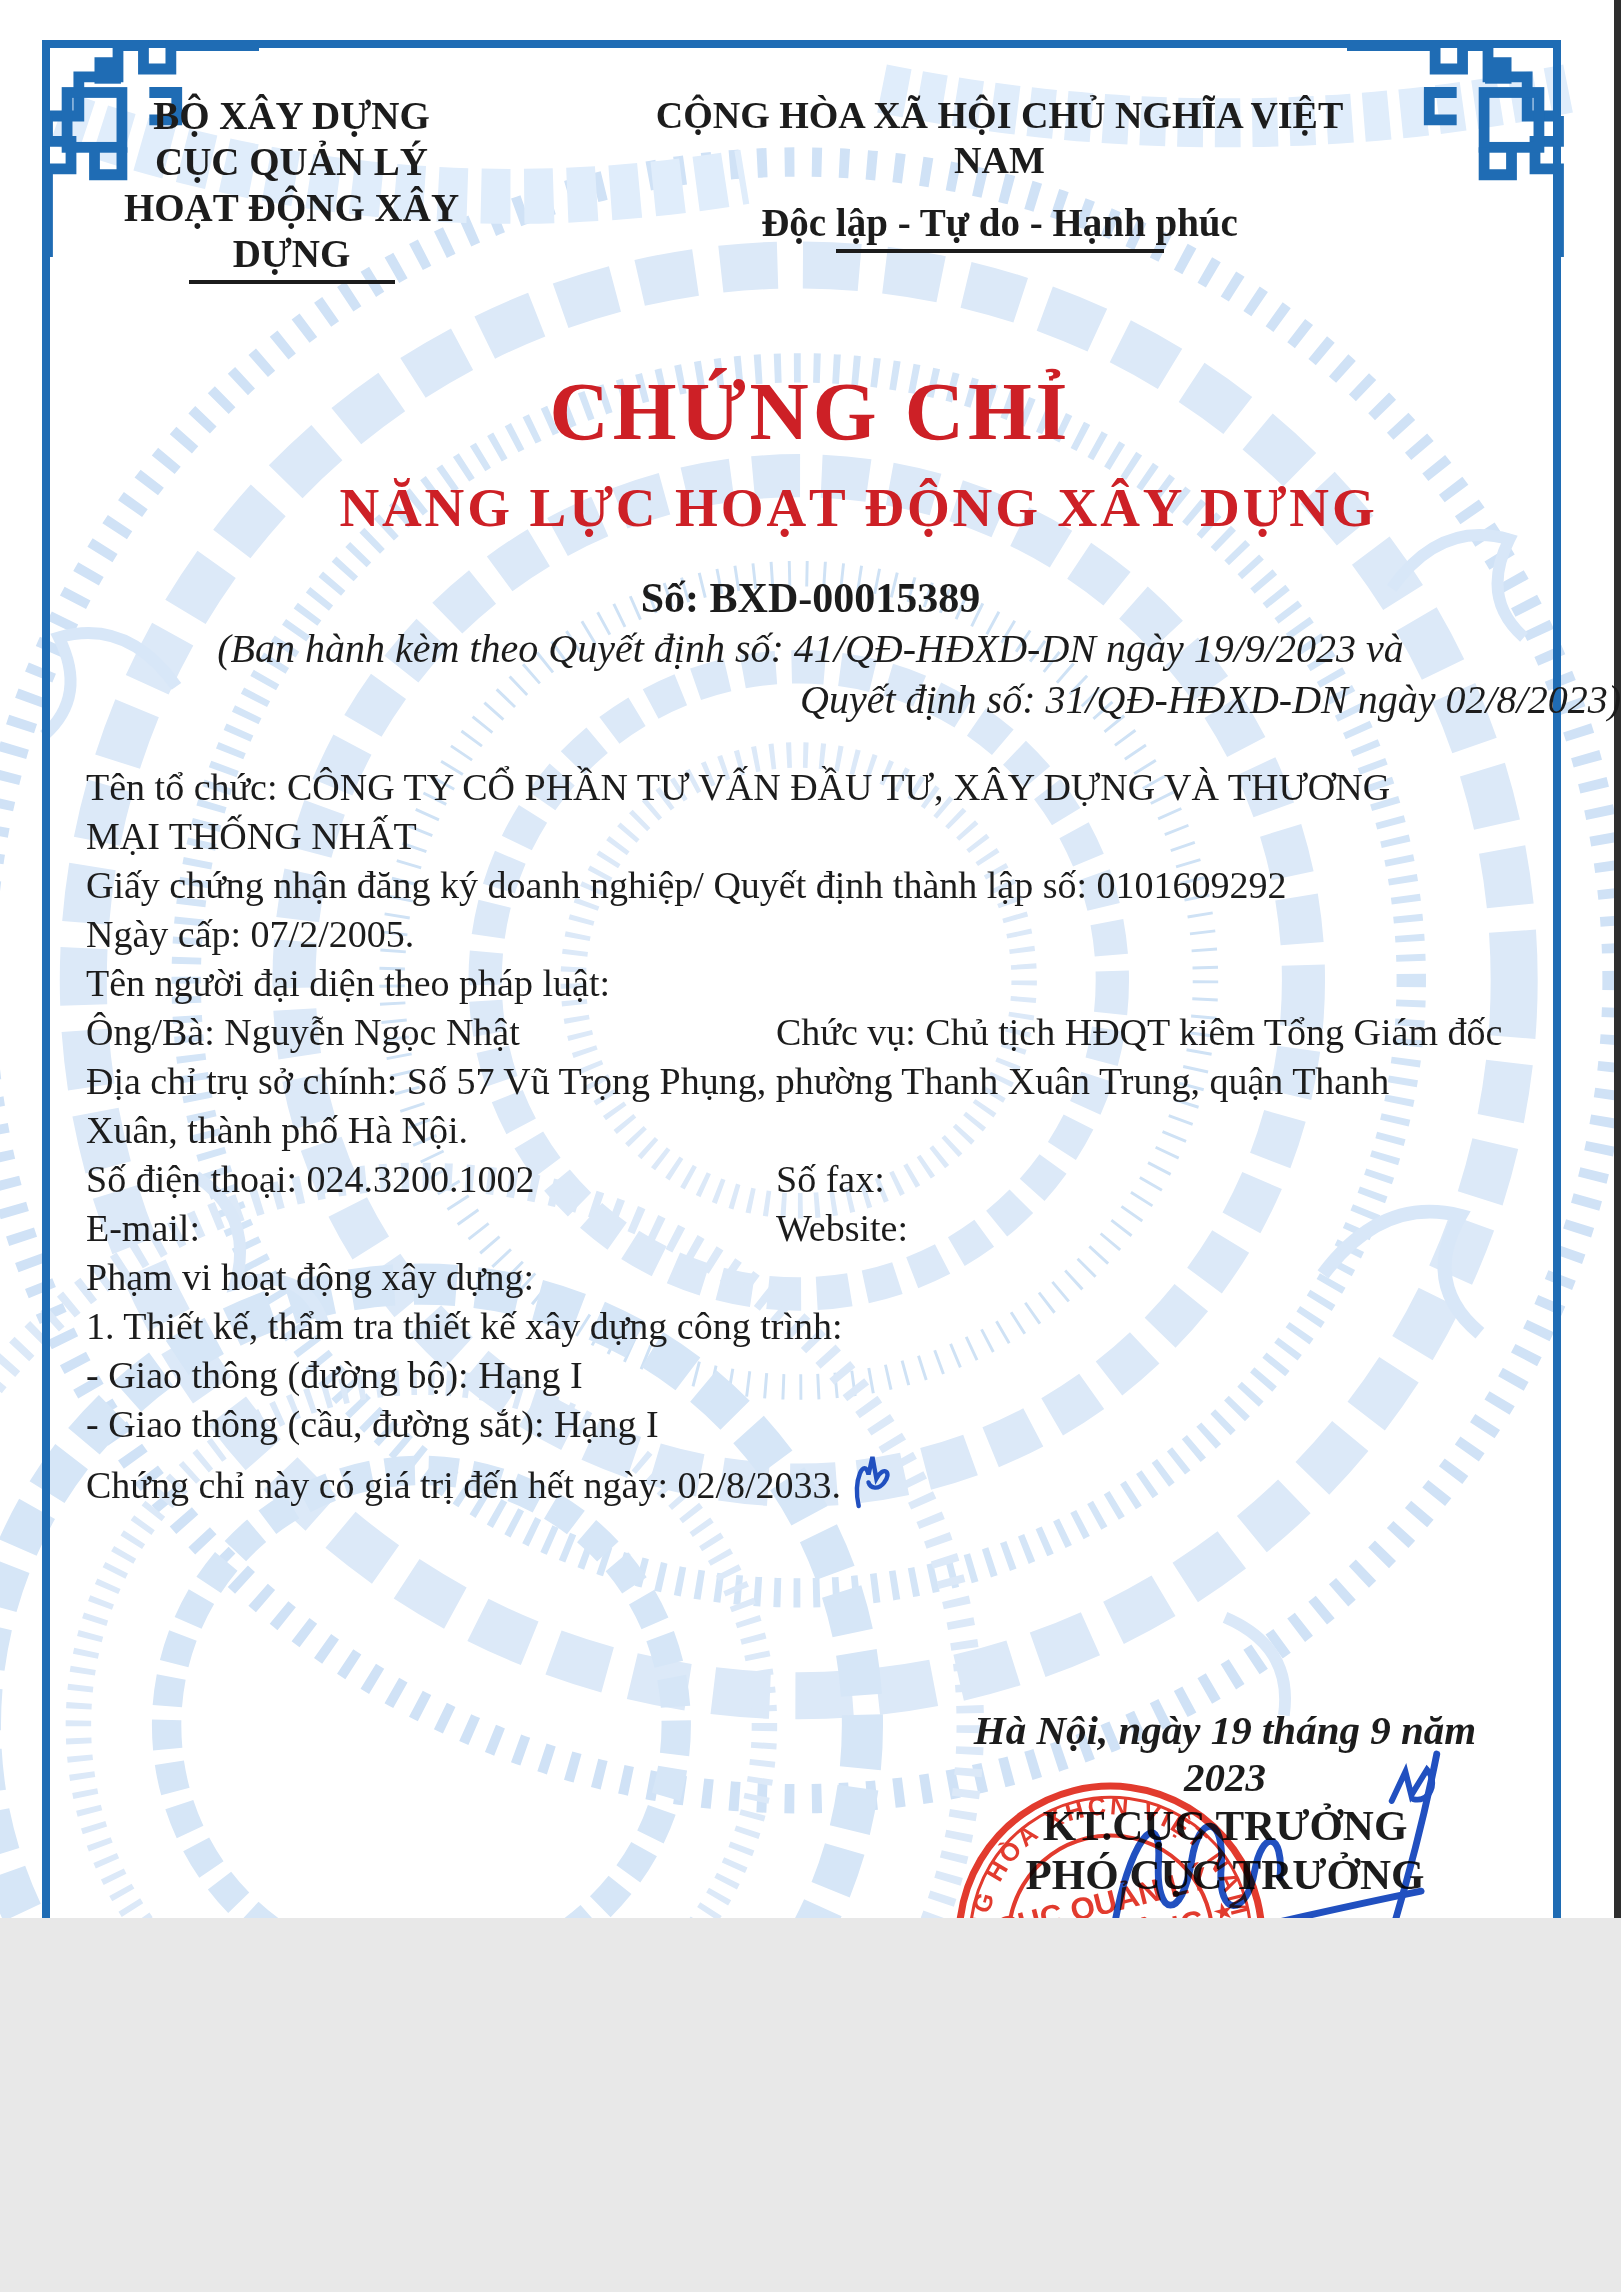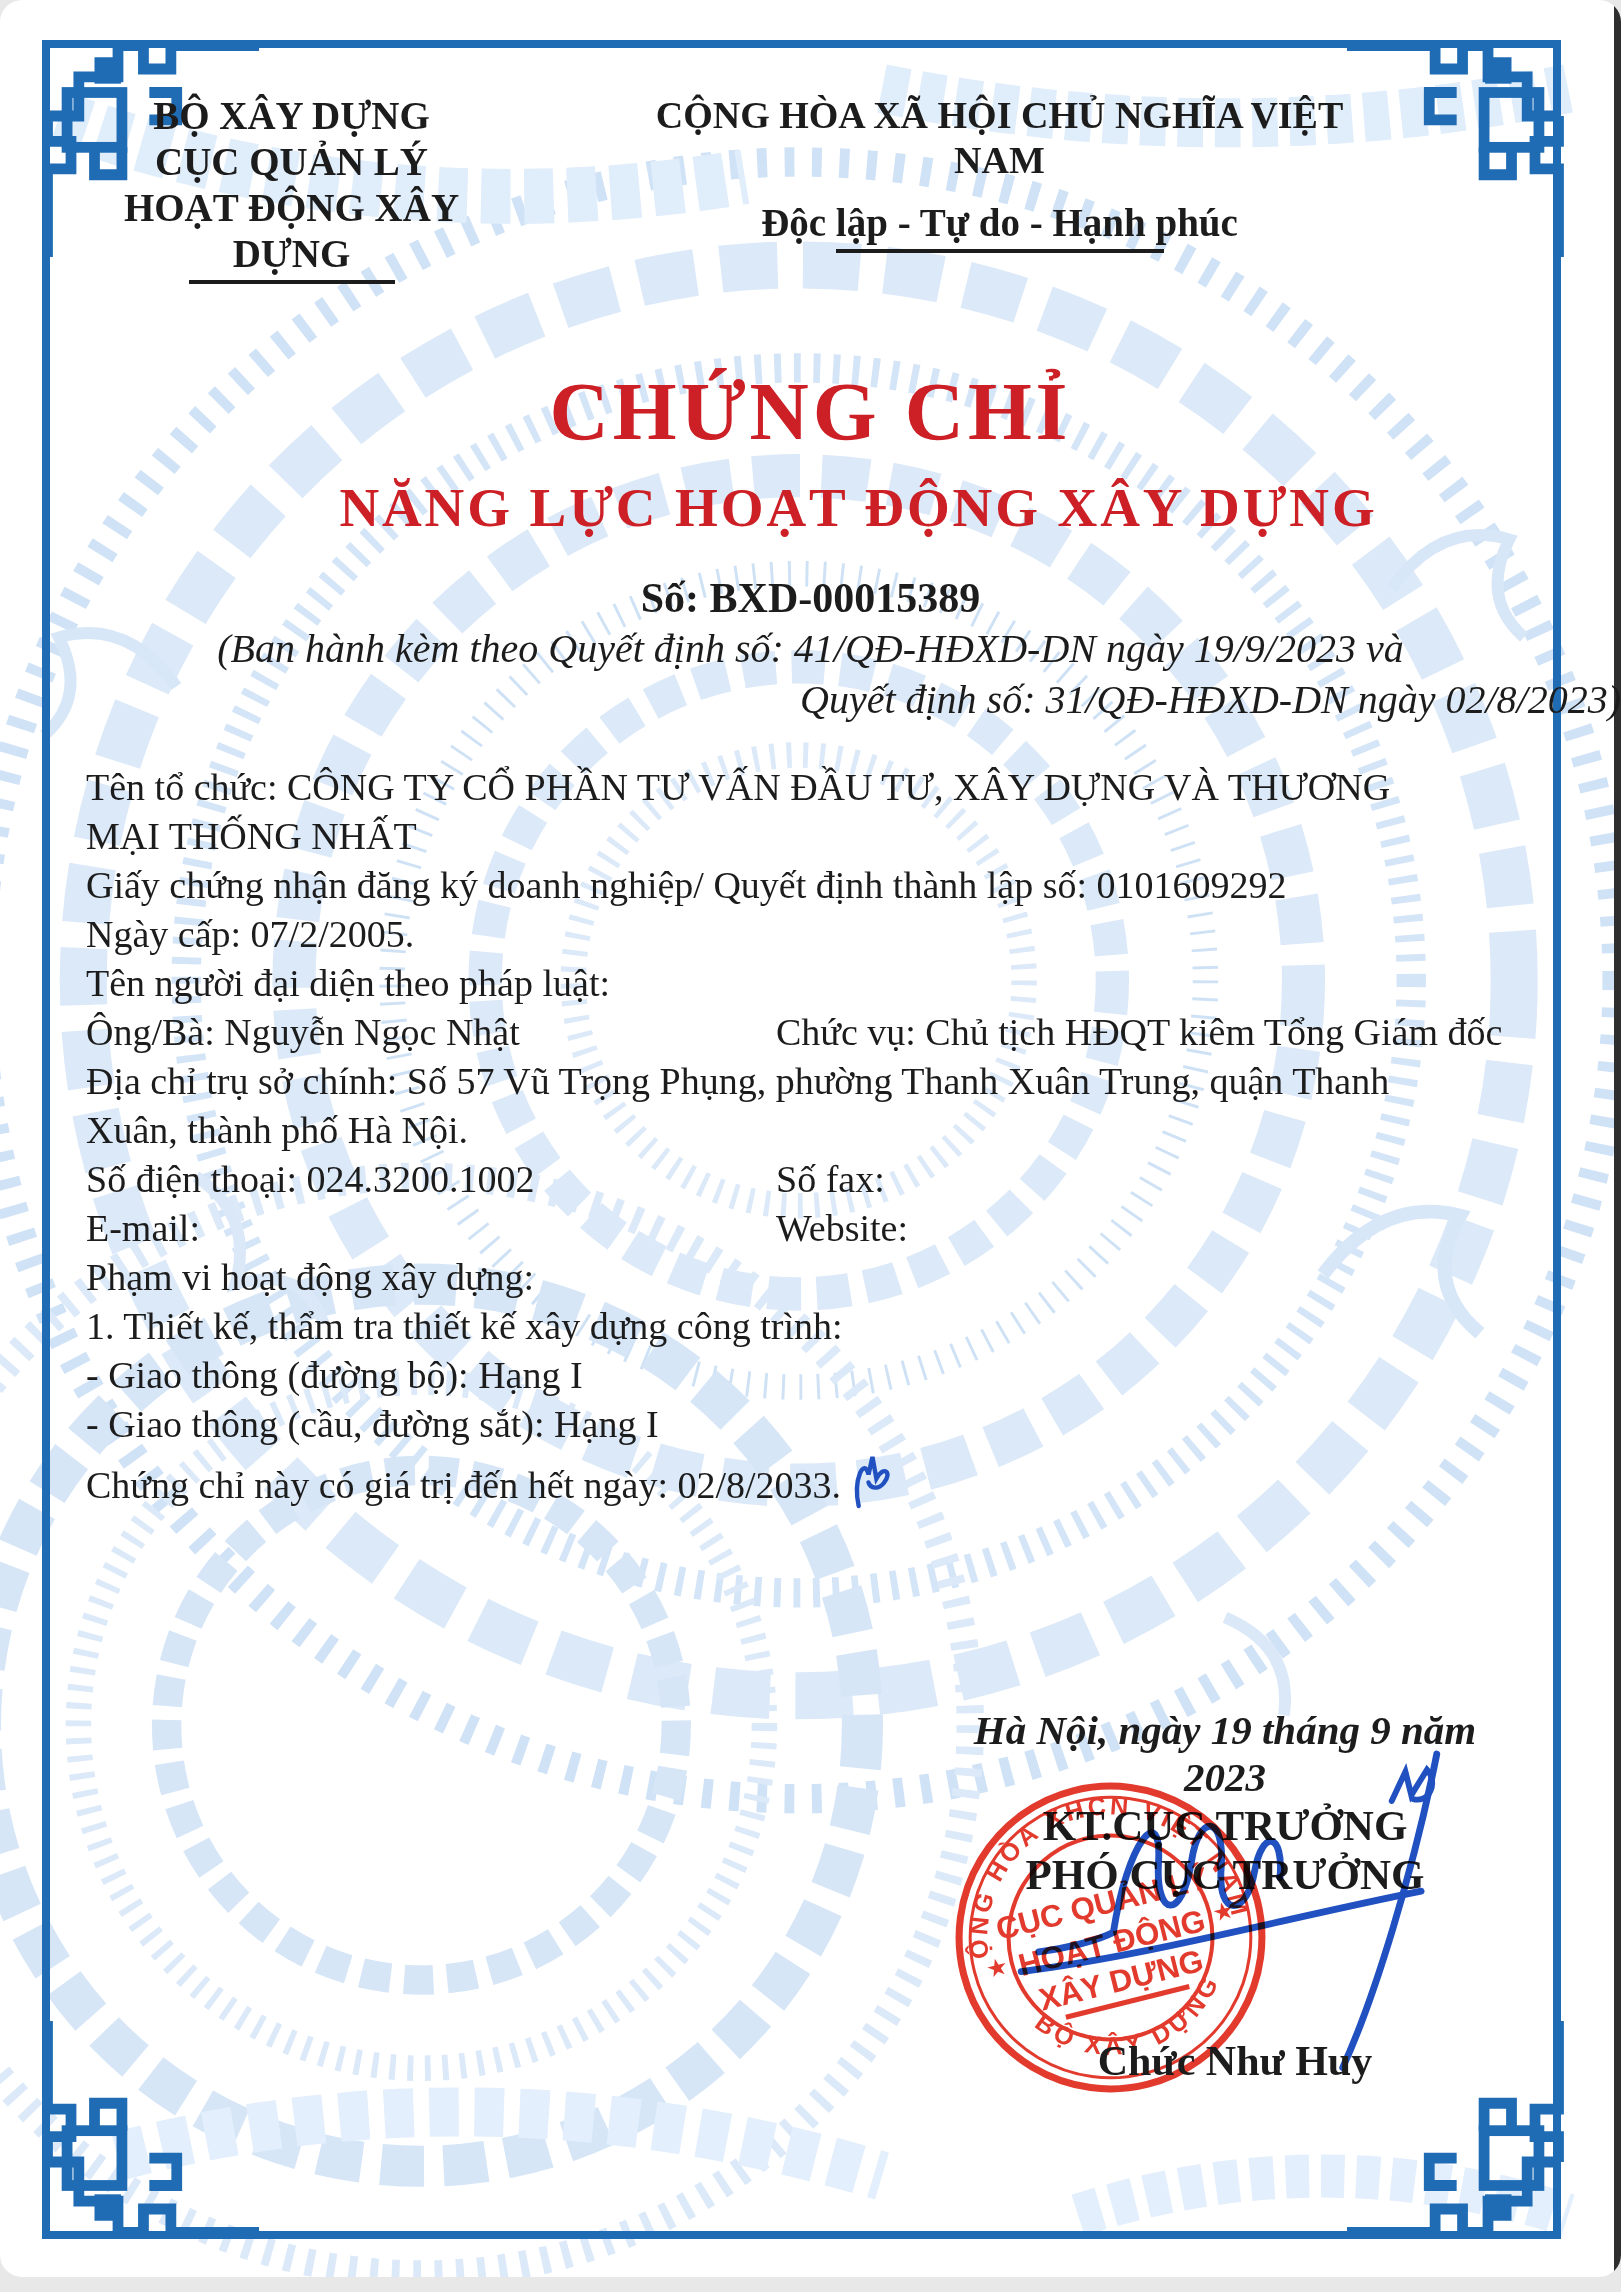--- a/index.html
+++ b/index.html
@@ -1,18 +1,18 @@
 <!DOCTYPE html>
 <html><head>
 <meta charset="utf-8">
 <style>
   html,body{margin:0;padding:0;background:#e8e8e8;}
   .page{
-    position:relative;width:1621px;height:2277px;background:#ffffff;
-    overflow:hidden;font-family:"Liberation Serif","DejaVu Serif",serif;color:#1c1c1c;border-radius:22px;
+    position:relative;width:1621px;height:1918px;background:#ffffff;
+    overflow:hidden;font-family:"Liberation Serif","DejaVu Serif",serif;color:#1c1c1c;
   }
   .scan-edge{position:absolute;right:0;top:0;width:6.9px;height:100%;background:#2e2e2e;}
   .watermark{position:absolute;left:0;top:0;z-index:0;}
   .frame{
     position:absolute;left:42px;top:40px;width:1503px;height:2183px;
     border:8.8px solid #1f6cb4;z-index:1;
   }
   .corner{position:absolute;width:235px;height:235px;z-index:2;}
   .corner.tl{left:23.5px;top:21.6px;}
   .corner.tr{left:1347px;top:21.6px;transform:scaleX(-1);}

